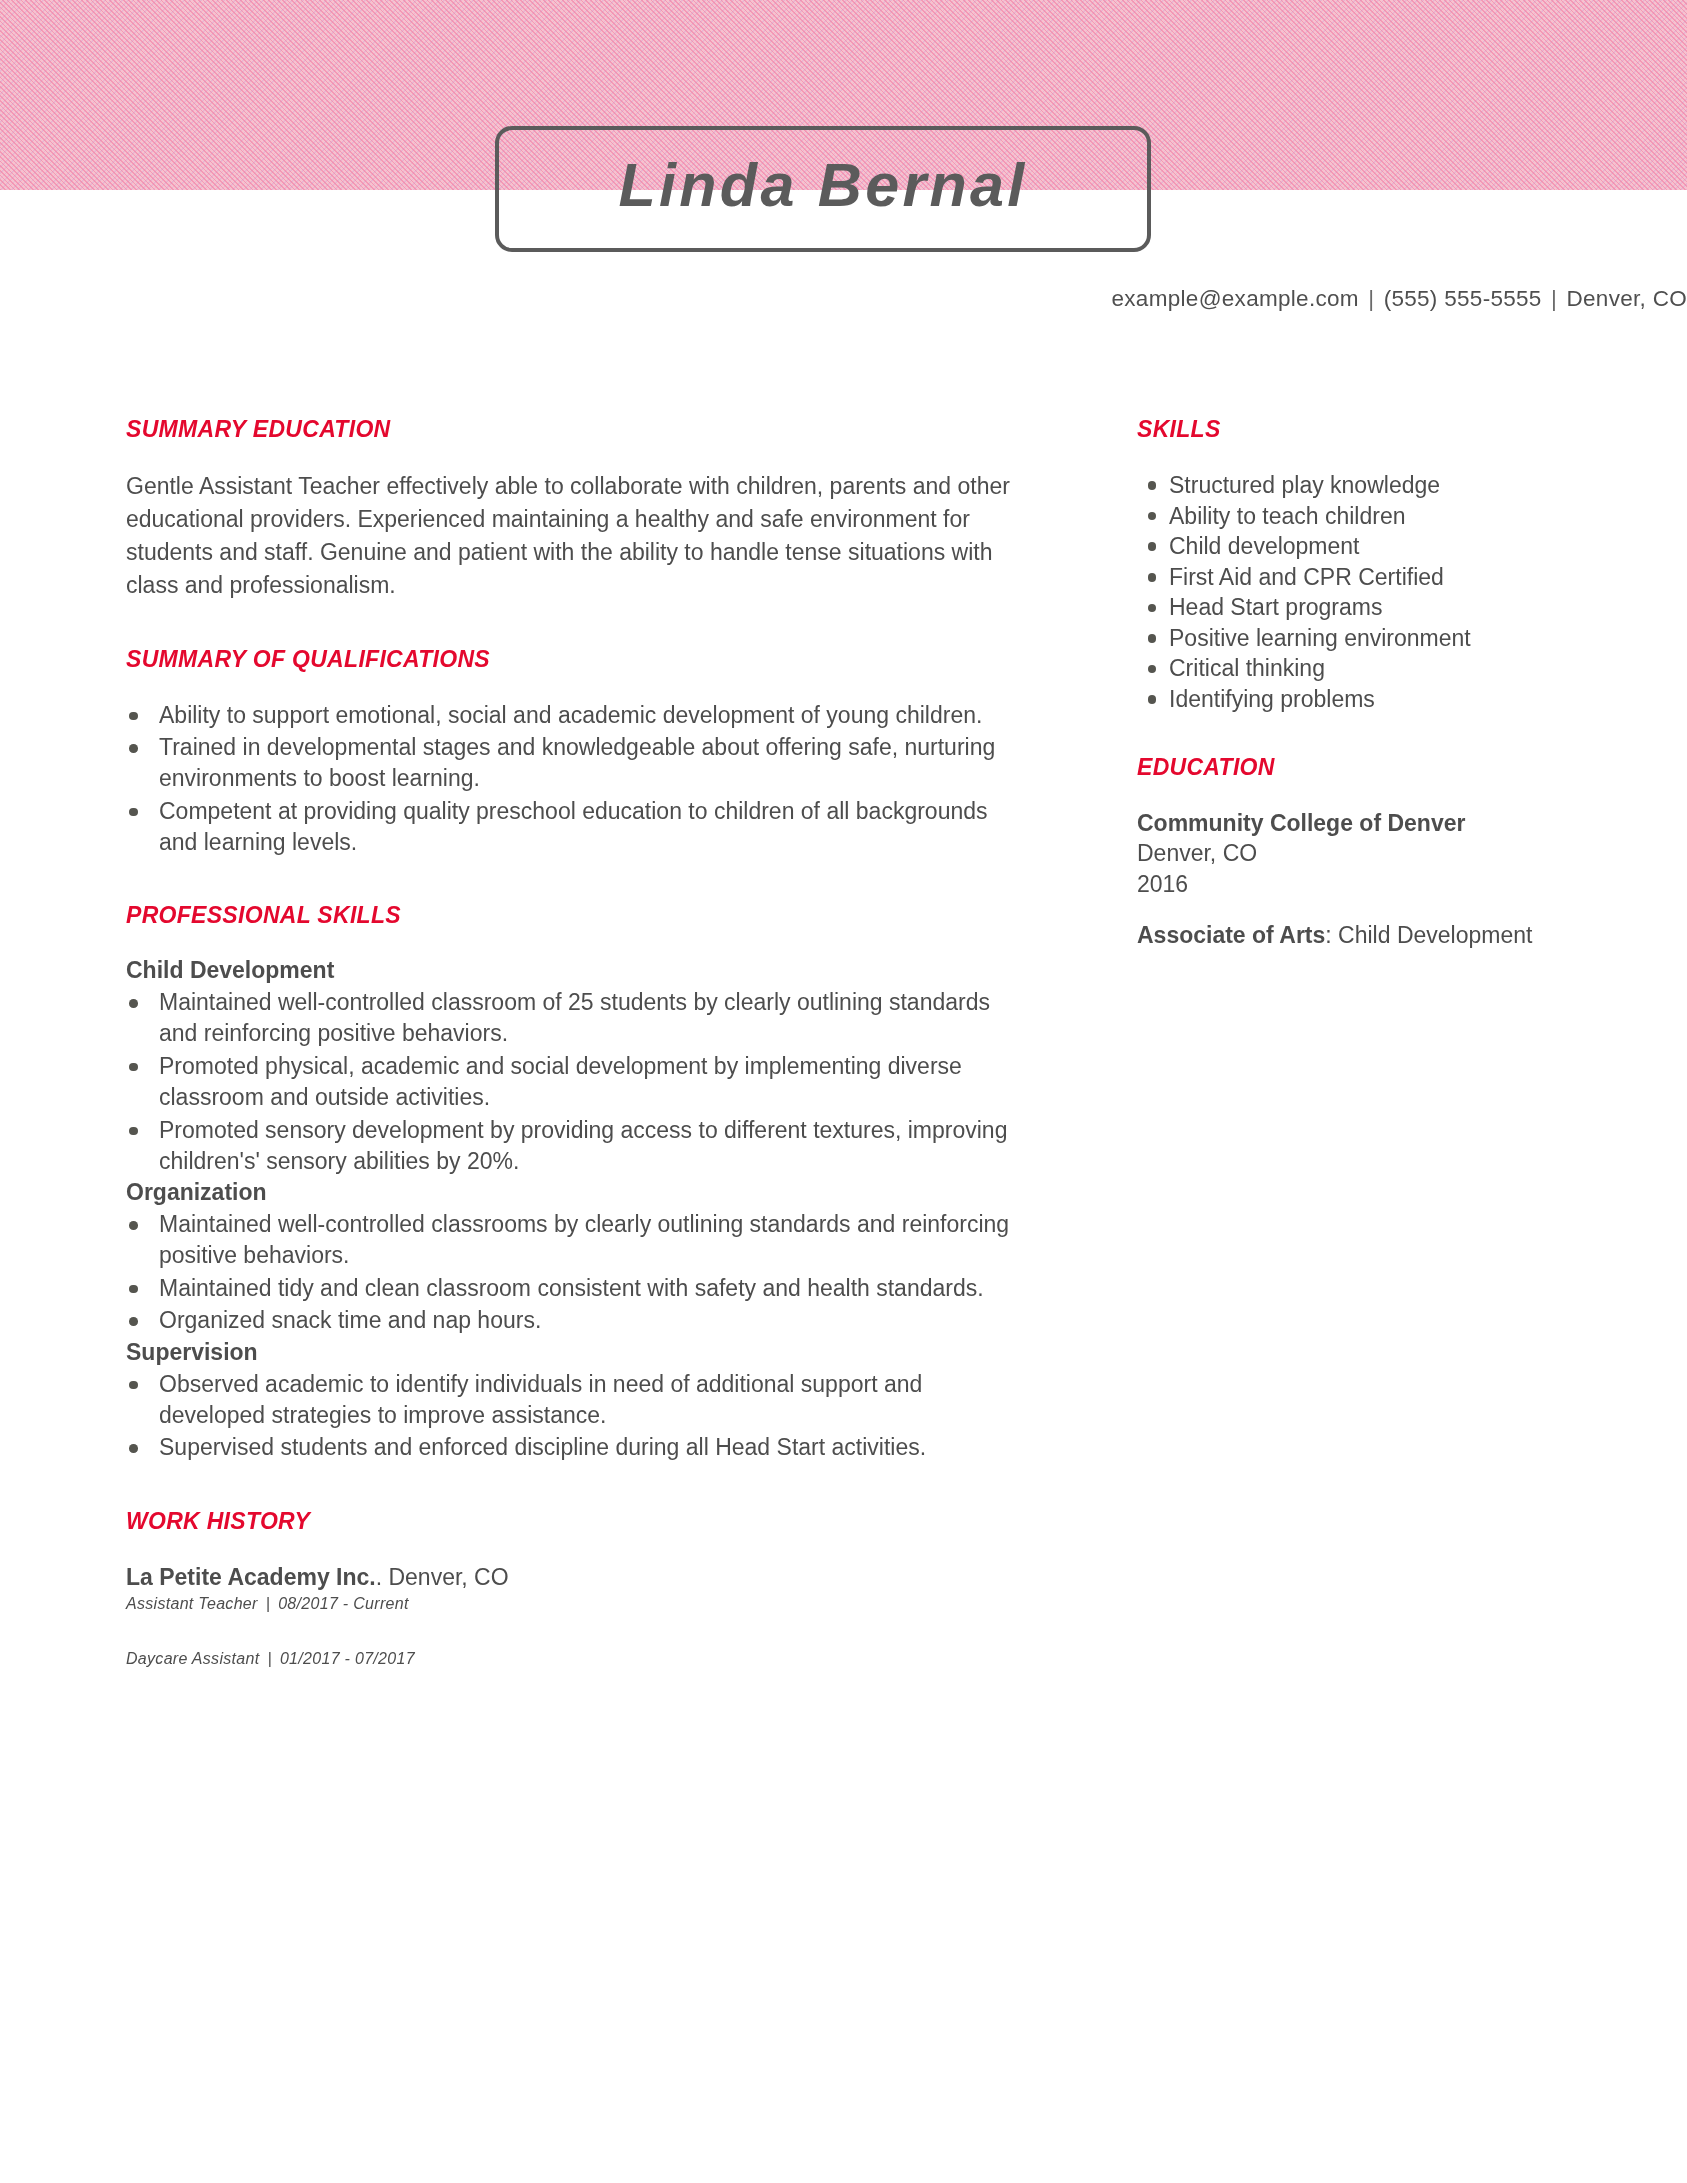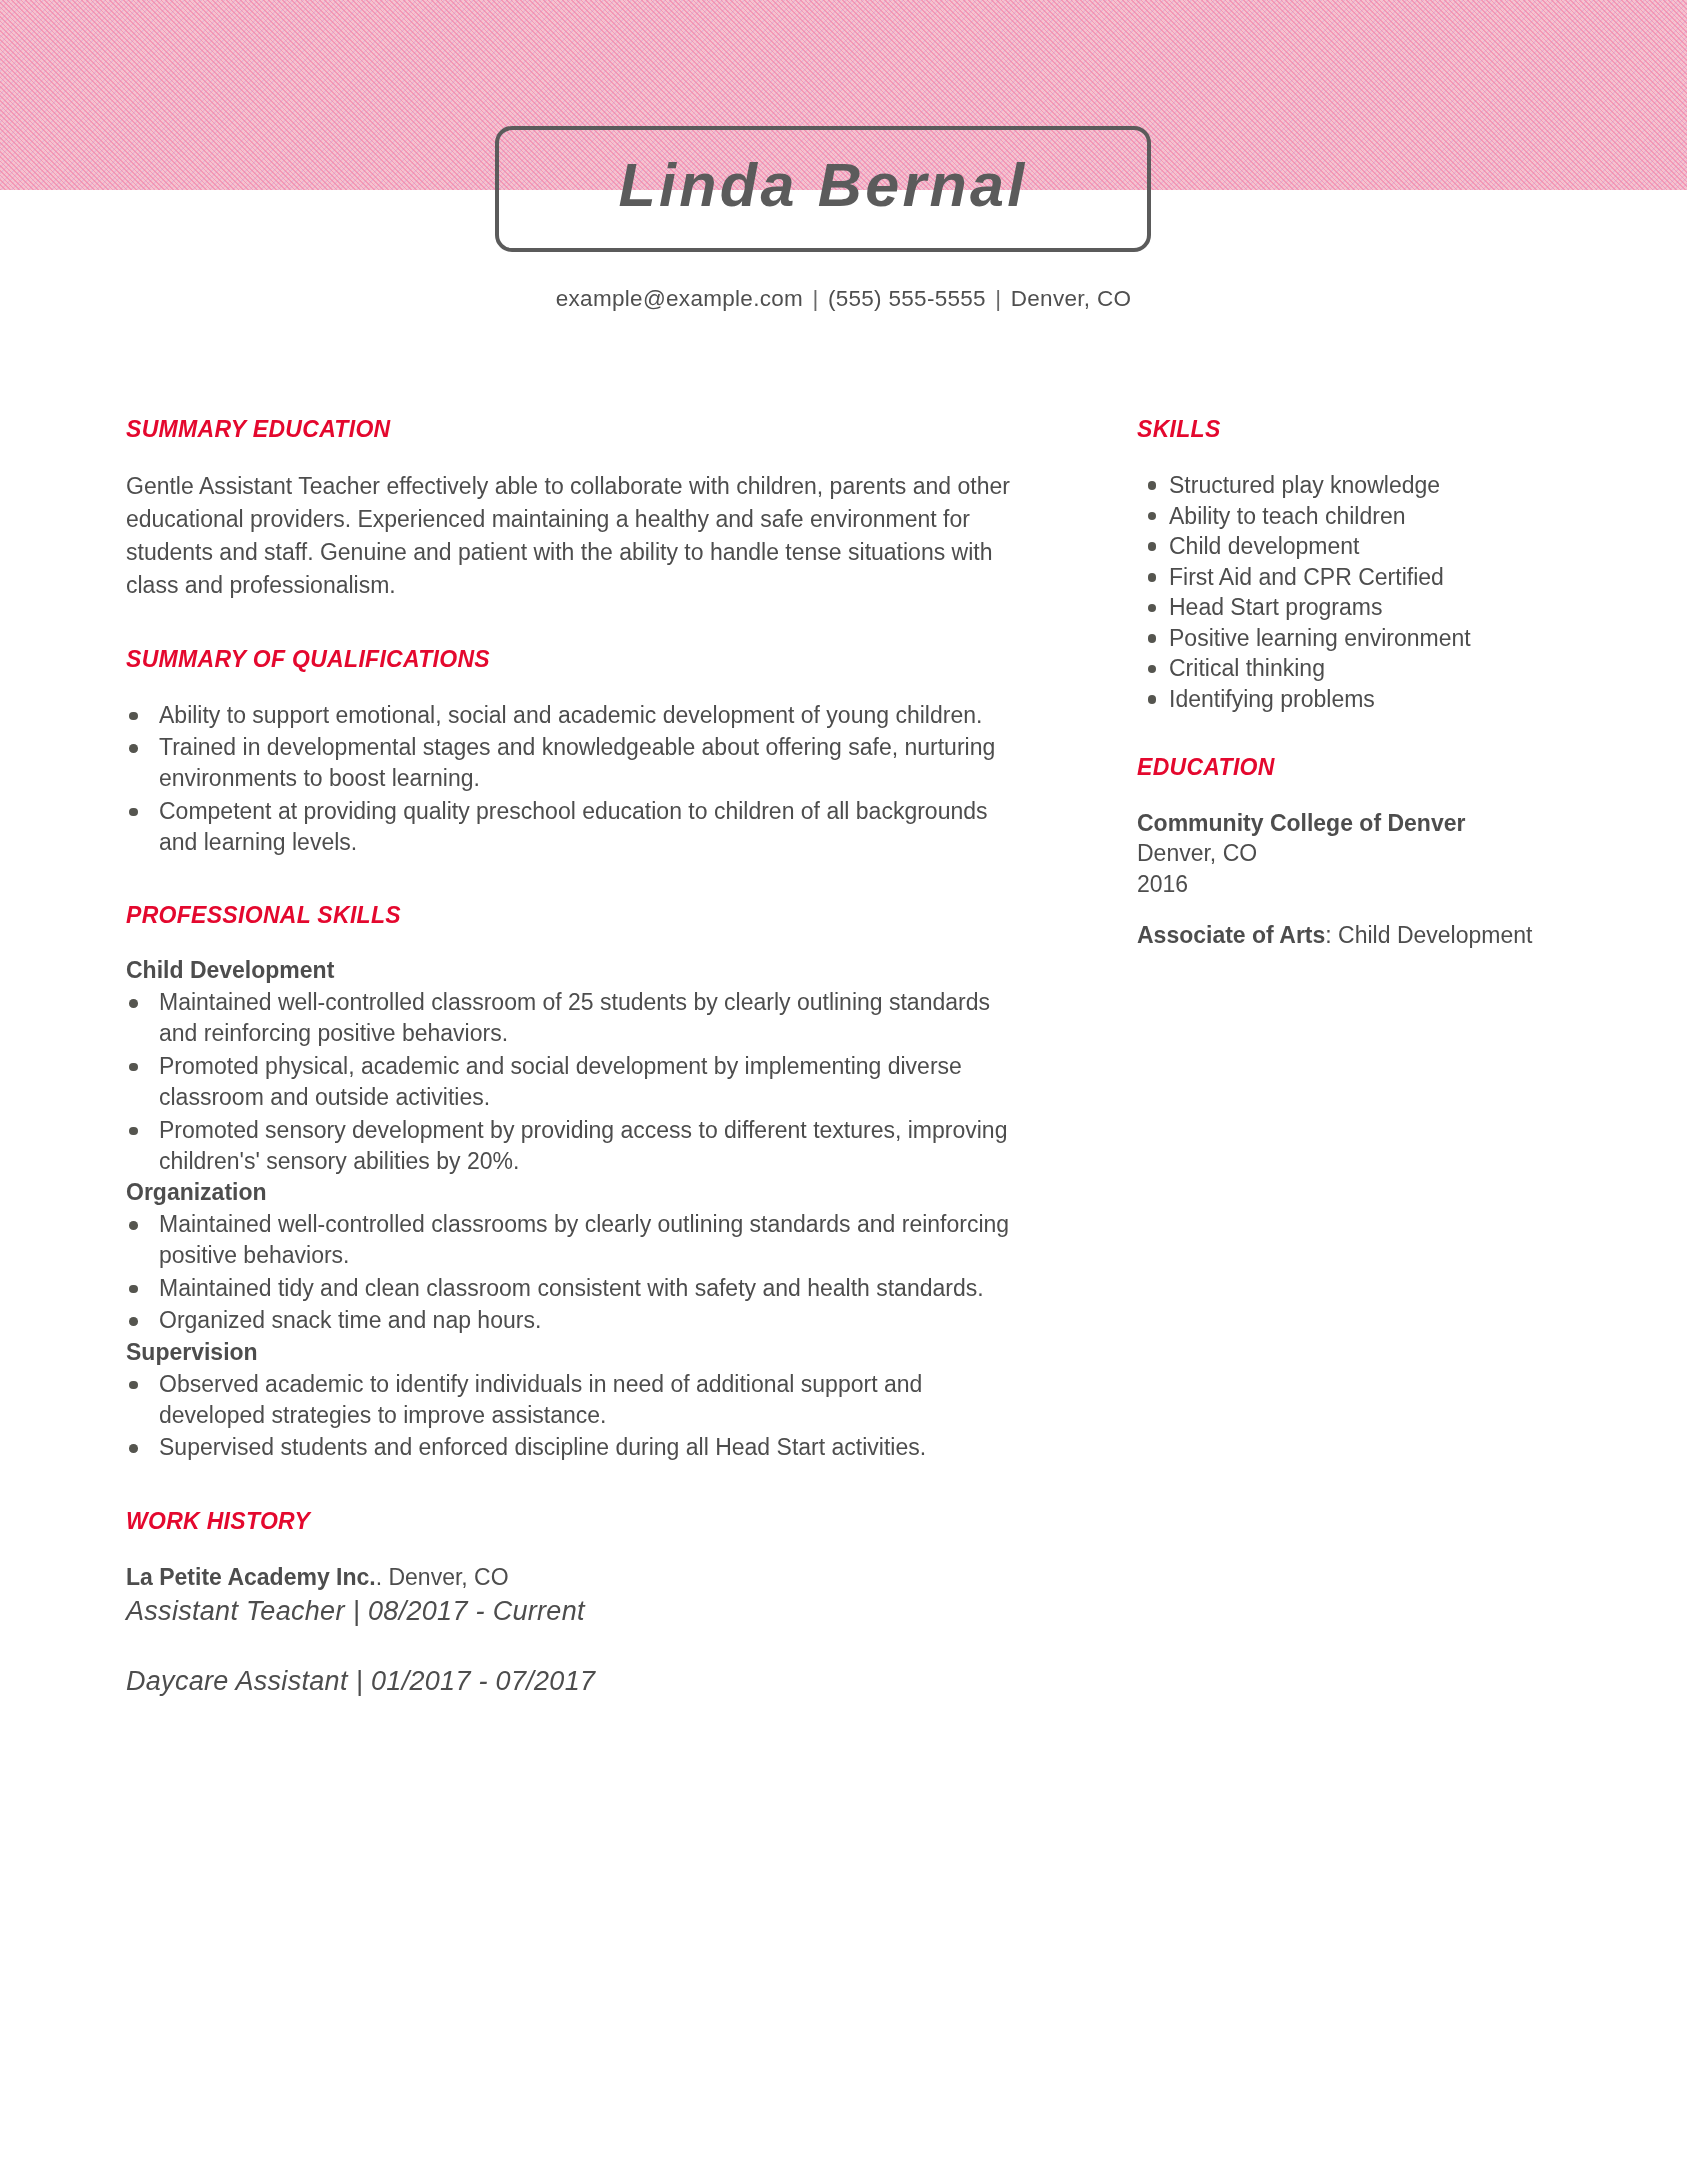--- a/index.html
+++ b/index.html
@@ -60,21 +60,21 @@
     line-height: 1;
     white-space: nowrap;
     transform: translateY(-4px);
   }
 
   #contact-line {
     position: absolute;
     left: 0;
     top: 286px;
     width: 1687px;
-    text-align: center;
+    text-align: right;
     font-size: 22.5px;
     color: #4f4f4f;
     letter-spacing: 0.3px;
   }
   #contact-line .sep {
     padding: 0 9.3px;
     color: #6a6a6a;
   }
 
   
@@ -154,21 +154,21 @@
   }
 
   .edu-line { font-size: 23px; line-height: 1.34; color: #4d4d4d; }
   .edu-strong { font-weight: bold; }
   .edu-gap { height: 20px; }
 
   .job { margin-bottom: 34px; }
   .job-line1 { font-size: 23px; line-height: 1.34; color: #4d4d4d; }
   .job-emp { font-weight: bold; }
   .job-line2 {
-    font-size: 27px;
+    font-size: 16px;
     font-style: italic;
     line-height: 1.34;
     color: #4d4d4d;
     letter-spacing: 0.3px;
   }
   .job-line2 .bar { padding: 0 8px; }
 </style>
 </head>
 <body>
 

